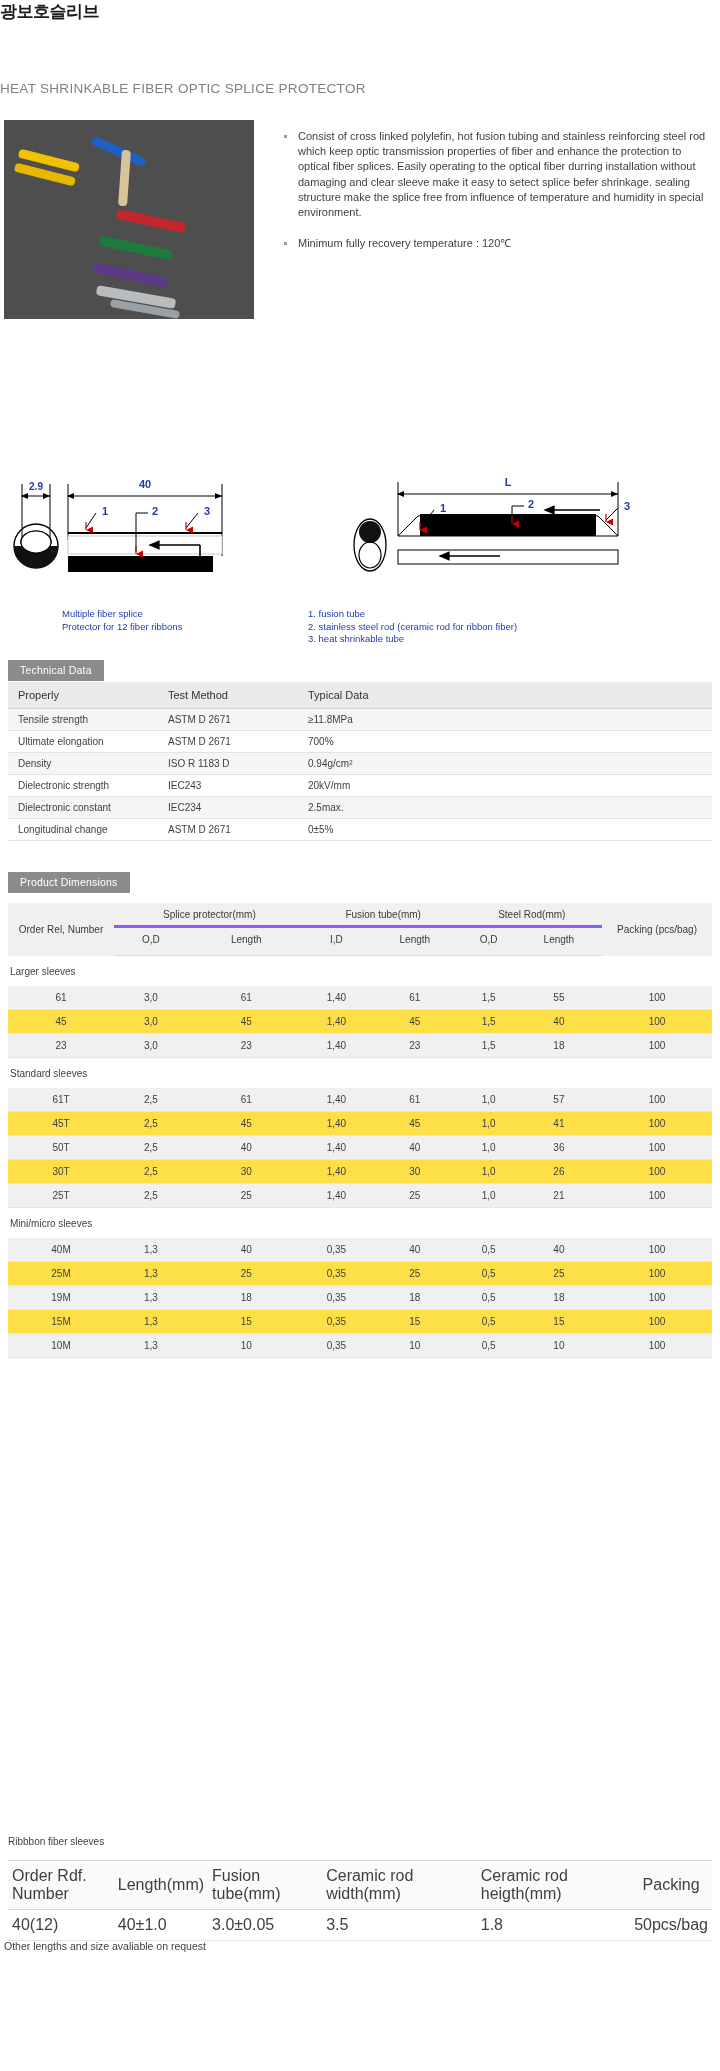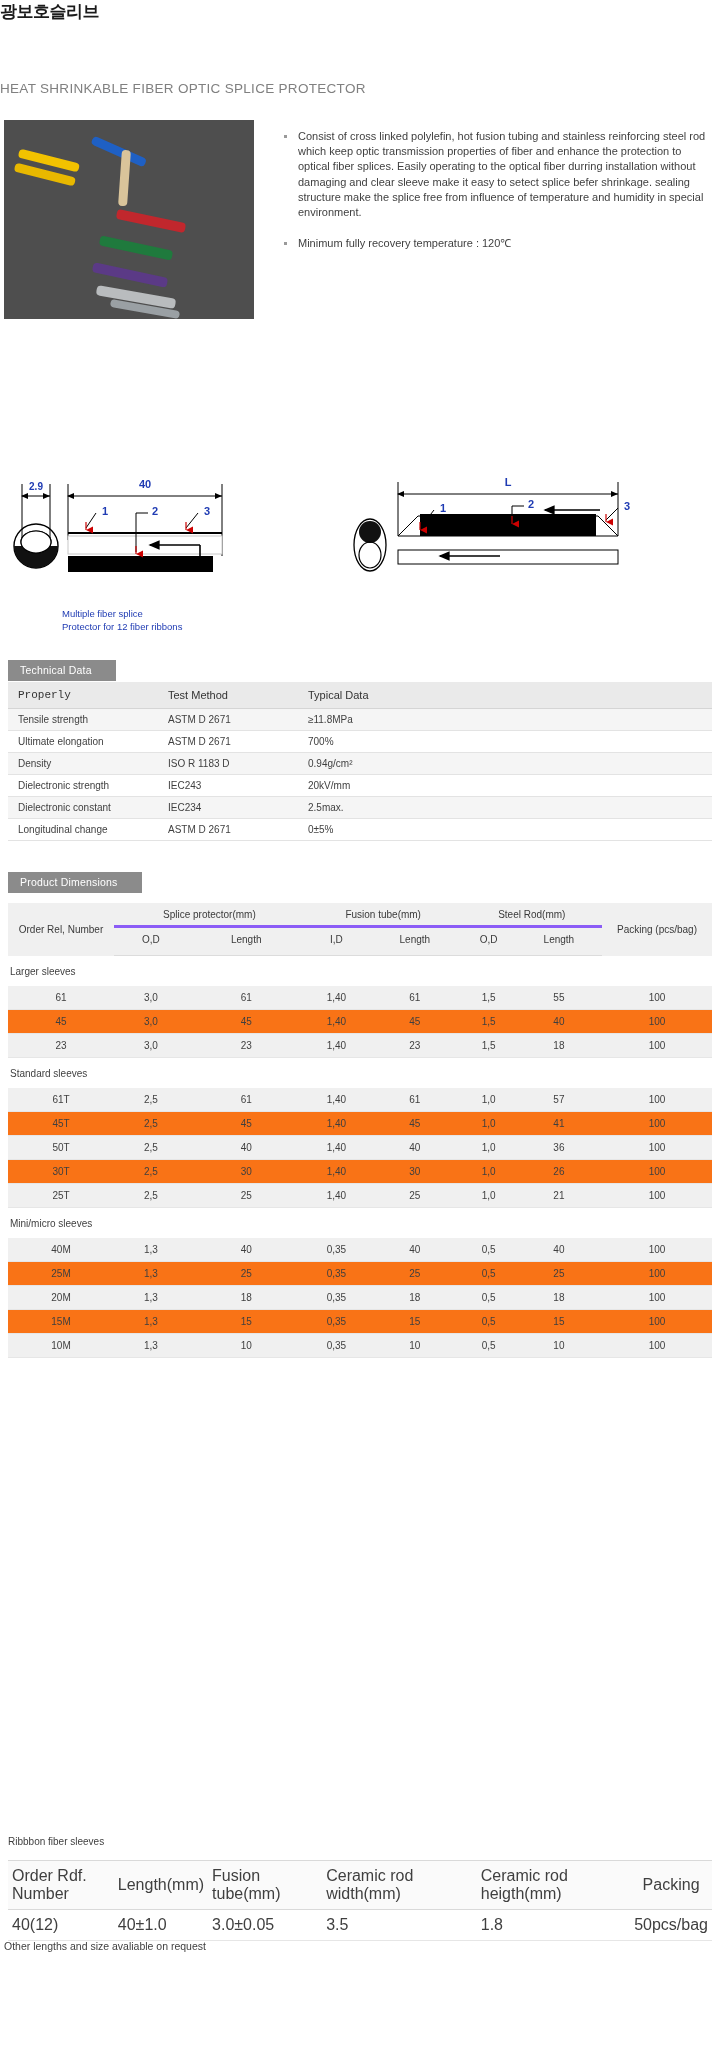--- a/index.html
+++ b/index.html
@@ -84,21 +84,21 @@
     white-space: pre-line;
   }
   .legend-left { left: 62px; top: 608px; }
   .legend-right { left: 308px; top: 608px; }
   
   .sec-tab {
     position: absolute;
     background: #8b8b8b;
     color: #ffffff;
     font-size: 10.5px;
-    padding: 4px 24px 5px 12px;
+    padding: 4px 12px 5px 12px;
     letter-spacing: 0.2px;
   }
   
   table {
     border-collapse: collapse;
     width: 100%;
     font-size: 10px;
   }
   .tech-table-wrap {
     position: absolute;
@@ -114,21 +114,21 @@
   .tech-table thead th {
     background: #eaeaea;
     font-size: 11px;
     color: #333;
     padding: 7px 0 7px 10px;
     border-bottom: 1px solid #d5d5d5;
   }
   .tech-table tbody tr:nth-child(odd) { background: #f5f5f5; }
   .tech-table tbody tr:nth-child(even) { background: #ffffff; }
   .tech-table tbody tr { border-bottom: 1px solid #e3e3e3; }
-  .tech-c0 { width: 150px; font-family: Liberation Mono, monospace; }
+  .tech-c0 { width: 150px; }
   .tech-c1 { width: 140px; }
   
   .pd-wrap {
     position: absolute;
     left: 8px; top: 903px;
     width: 704px;
   }
   .pd-table th, .pd-table td {
     text-align: center;
     font-weight: normal;
@@ -140,21 +140,21 @@
     background: #f0f0f0;
     border-bottom: 1px solid #dcdcdc;
     font-size: 10px;
     color: #3a3a3a;
   }
   .pd-table thead .grp { border-bottom: 3px solid #8b5cf6; padding: 6px 2px 5px; }
   .pd-table thead .sub { padding: 6px 2px 10px; }
   .pd-table thead .vert-span { border-bottom: none; }
   .pd-table tbody td { border-bottom: 1px solid #e6e6e6; }
   .pd-table tbody tr.shade td { background: #f0f0f0; }
-  .pd-table tbody tr.plain td { background: #f97316; }
+  .pd-table tbody tr.plain td { background: #fde047; }
   .pd-table tbody tr.group td {
     background: #ffffff;
     text-align: left;
     padding: 10px 2px 9px 2px;
     border-bottom: none;
     color: #3f3f3f;
   }
   
   .rb-wrap {
     position: absolute;
@@ -298,20 +298,23 @@
       <line x1="606" y1="50" x2="618" y2="38" stroke="#000" stroke-width="1"></line>
       <line x1="606" y1="44" x2="606" y2="52" stroke="#cc0000" stroke-width="1.2" marker-end="url(#tick)"></line>
 
       <line x1="545" y1="40" x2="600" y2="40" stroke="#000" stroke-width="1.6" marker-start="url(#arrL)"></line>
       <line x1="440" y1="86" x2="500" y2="86" stroke="#000" stroke-width="1.6" marker-start="url(#arrL)"></line>
     </svg>
   </div>
 
   <div class="legend legend-left">Multiple fiber splice
 Protector for 12 fiber ribbons</div>
+  <div class="legend legend-right">1.  fusion tube
+2.  stainless steel rod (ceramic rod for ribbon fiber)
+3.  heat shrinkable tube</div>
 
   <div class="sec-tab" style="left:8px; top:660px;">Technical Data</div>
 
   <div class="tech-table-wrap">
     <table class="tech-table">
       <thead>
         <tr>
           <th class="tech-c0">Properly</th>
           <th class="tech-c1">Test Method</th>
           <th>Typical Data</th>
@@ -480,21 +483,21 @@
           <td>25M</td>
           <td>1,3</td>
           <td>25</td>
           <td>0,35</td>
           <td>25</td>
           <td>0,5</td>
           <td>25</td>
           <td>100</td>
         </tr>
         <tr class="shade">
-          <td>20M</td>
+          <td>19M</td>
           <td>1,3</td>
           <td>18</td>
           <td>0,35</td>
           <td>18</td>
           <td>0,5</td>
           <td>18</td>
           <td>100</td>
         </tr>
         <tr class="plain">
           <td>15M</td>

